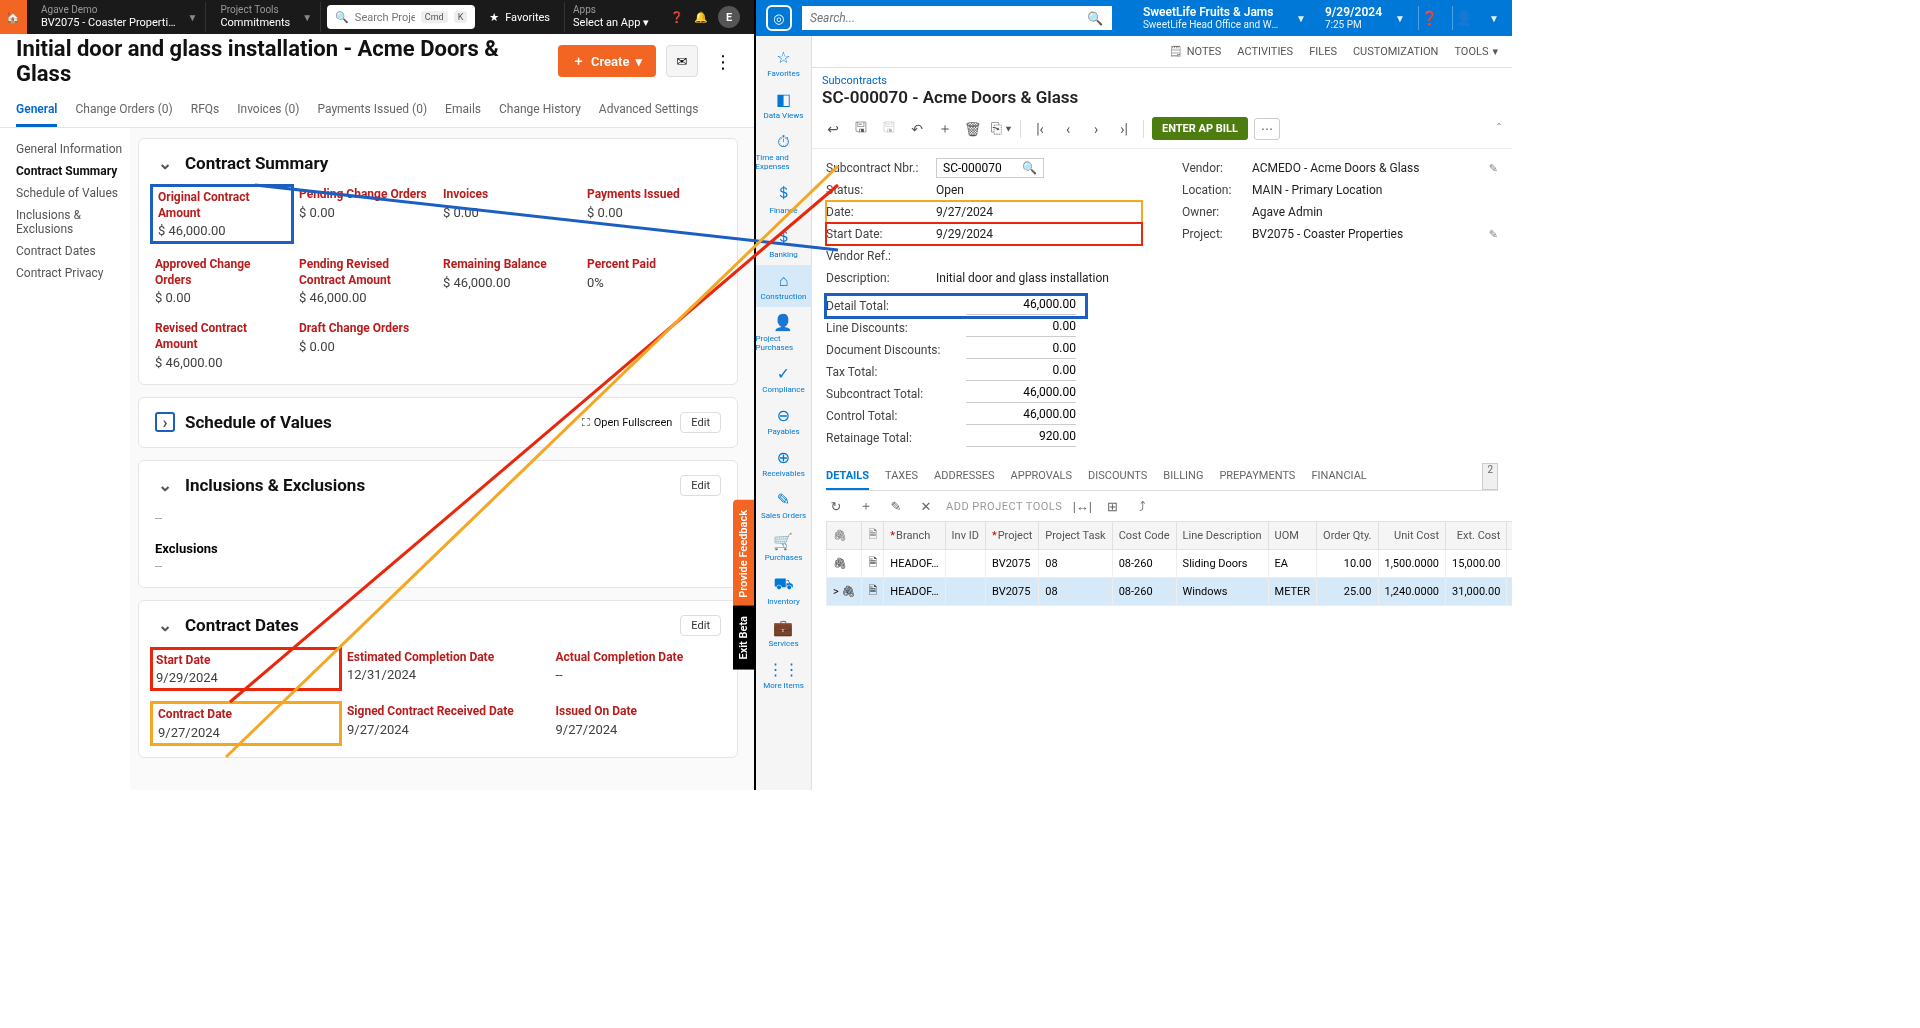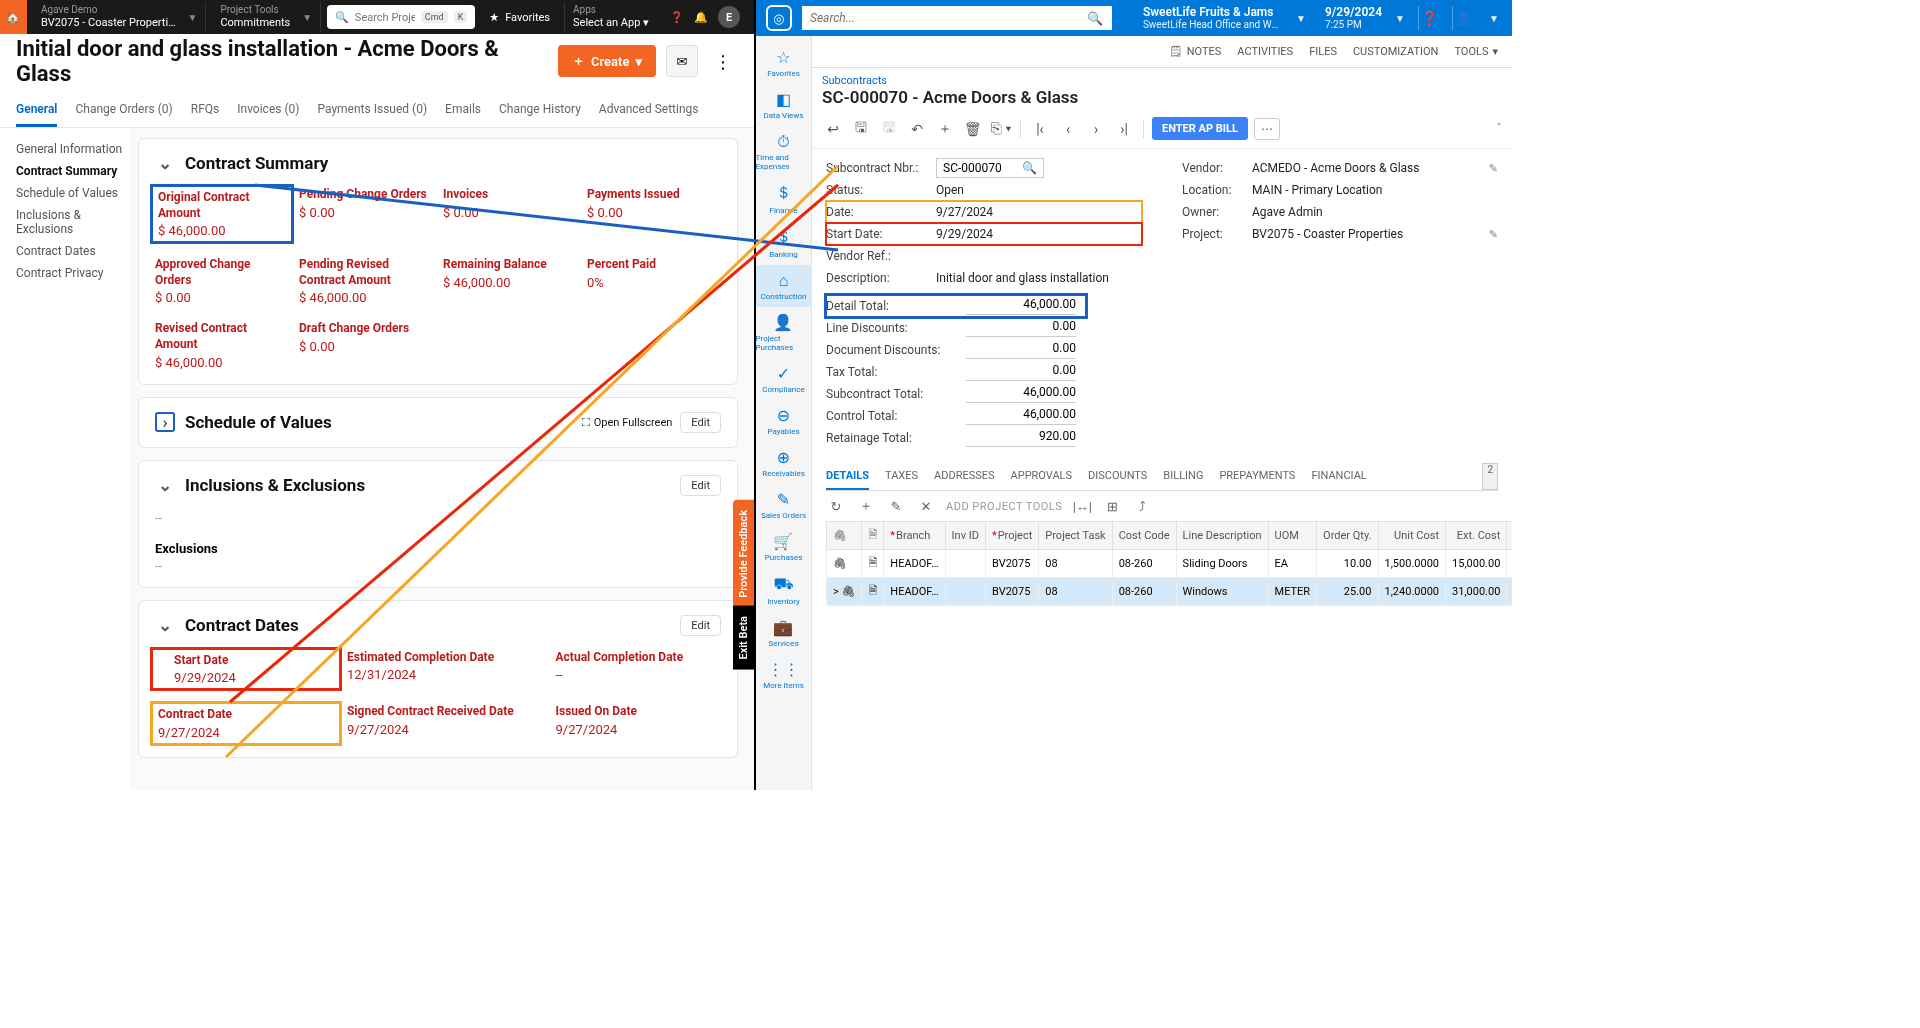--- a/index.html
+++ b/index.html
@@ -39,23 +39,23 @@
 .l-sidebar { width: 130px; padding: 10px 0 10px 16px; font-size: 12px; color: #555;}
 .l-sidebar div { padding: 4px 0; cursor: pointer;}
 .l-sidebar .sel { font-weight: 700; color: #111;}
 .l-main { flex: 1; overflow-y: auto; padding: 10px 16px 10px 8px; background: #fafafa;}
 .card { background: #fff; border: 1px solid #e5e5e5; border-radius: 6px; margin-bottom: 12px; padding: 14px 16px;}
 .card-header { display: flex; align-items: center; gap: 10px; font-size: 17px; font-weight: 700; color: #111; margin-bottom: 14px;}
 .chev-toggle { width: 20px; height: 20px; display: inline-flex; align-items: center; justify-content: center; color: #555;}
 .chev-toggle.box { border: 2px solid #1b5fc1; border-radius: 3px;}
 .grid4 { display: grid; grid-template-columns: repeat(4, 1fr); gap: 16px 10px;}
 .stat-label { font-size: 12px; font-weight: 700; color: #b91c1c; line-height: 1.3;}
-.stat-value { font-size: 13px; color: #b91c1c; margin-top: 2px;}
+.stat-value { font-size: 13px; color: #404040; margin-top: 2px;}
 .hl-blue  { border: 3px solid #1b5fc1; padding: 3px 5px; margin: -3px -5px;}
-.hl-red   { border: 3px solid #e8270d; padding: 3px 21px; margin: -3px -5px;}
+.hl-red   { border: 3px solid #e8270d; padding: 3px 3px; margin: -3px -5px;}
 .hl-orange{ border: 3px solid #f5a623; padding: 3px 5px; margin: -3px -5px;}
 .edit-btn { border: 1px solid #ddd; background: #fff; border-radius: 4px; padding: 3px 10px; font-size: 11px; color: #333; margin-left: auto;}
 .subhead { font-size: 13px; font-weight: 700; margin: 6px 0 2px;}
 .dash { color: #999; font-size: 13px;}
 .grid3 { display: grid; grid-template-columns: 1.1fr 1.2fr 1fr; gap: 16px 10px;}
 
 
 .feedback-tab { position: absolute; right: 0; top: 500px; background: #f26522; color: #fff; writing-mode: vertical-rl; transform: rotate(180deg); padding: 10px 4px; font-size: 11px; font-weight:600; border-radius: 0 4px 4px 0;}
 .exitbeta-tab { position: absolute; right: 0; top: 606px; background: #000; color: #fff; writing-mode: vertical-rl; transform: rotate(180deg); padding: 10px 4px; font-size: 11px; font-weight:600;}
 
@@ -84,21 +84,21 @@
 .r-sidenav .nav-item.active { background: #d6e9f8;}
 .r-content { flex: 1; display: flex; flex-direction: column; overflow: hidden;}
 
 .r-breadcrumb { padding: 6px 10px 0; font-size: 11px;}
 .r-breadcrumb a { color: #0066cc; text-decoration: none;}
 .r-pagetitle { padding: 0 10px 6px; font-size: 17px; font-weight: 600; color: #222;}
 
 .r-actions { display: flex; align-items: center; gap: 6px; padding: 4px 10px 8px; border-bottom: 1px solid #eee;}
 .r-actions .ic { width: 22px; height: 22px; display: inline-flex; align-items: center; justify-content: center; color: #555; font-size: 14px; cursor: pointer;}
 .r-actions .sep { width: 1px; height: 18px; background: #ddd; margin: 0 2px;}
-.r-enter { background: #3b82f6; color: #fff; border: none; border-radius: 3px; padding: 5px 10px; font-size: 11px; font-weight: 700;}
+.r-enter { background: #4d7c0f; color: #fff; border: none; border-radius: 3px; padding: 5px 10px; font-size: 11px; font-weight: 700;}
 .r-more { border: 1px solid #ccc; border-radius: 3px; padding: 3px 6px; font-size: 12px; color: #555;}
 
 .r-form { padding: 8px 14px; font-size: 12px; overflow-y:auto;}
 .r-form-row { display: flex; align-items: center; height: 22px;}
 .r-form-row .lbl { width: 110px; color: #444;}
 .r-form-row .val { flex: 0 0 auto; color: #222;}
 .r-form-row .fld { border: 1px solid #ccc; padding: 1px 6px; width: 108px; display: flex; align-items: center; justify-content: space-between; height: 20px;}
 .r-form-cols { display: flex; gap: 40px;}
 .r-form-col { flex: 1;}
 .r-form-row .line { border-bottom: 1px solid #ccc; flex: 0 0 110px; text-align: right; height: 18px; display: inline-block;}

